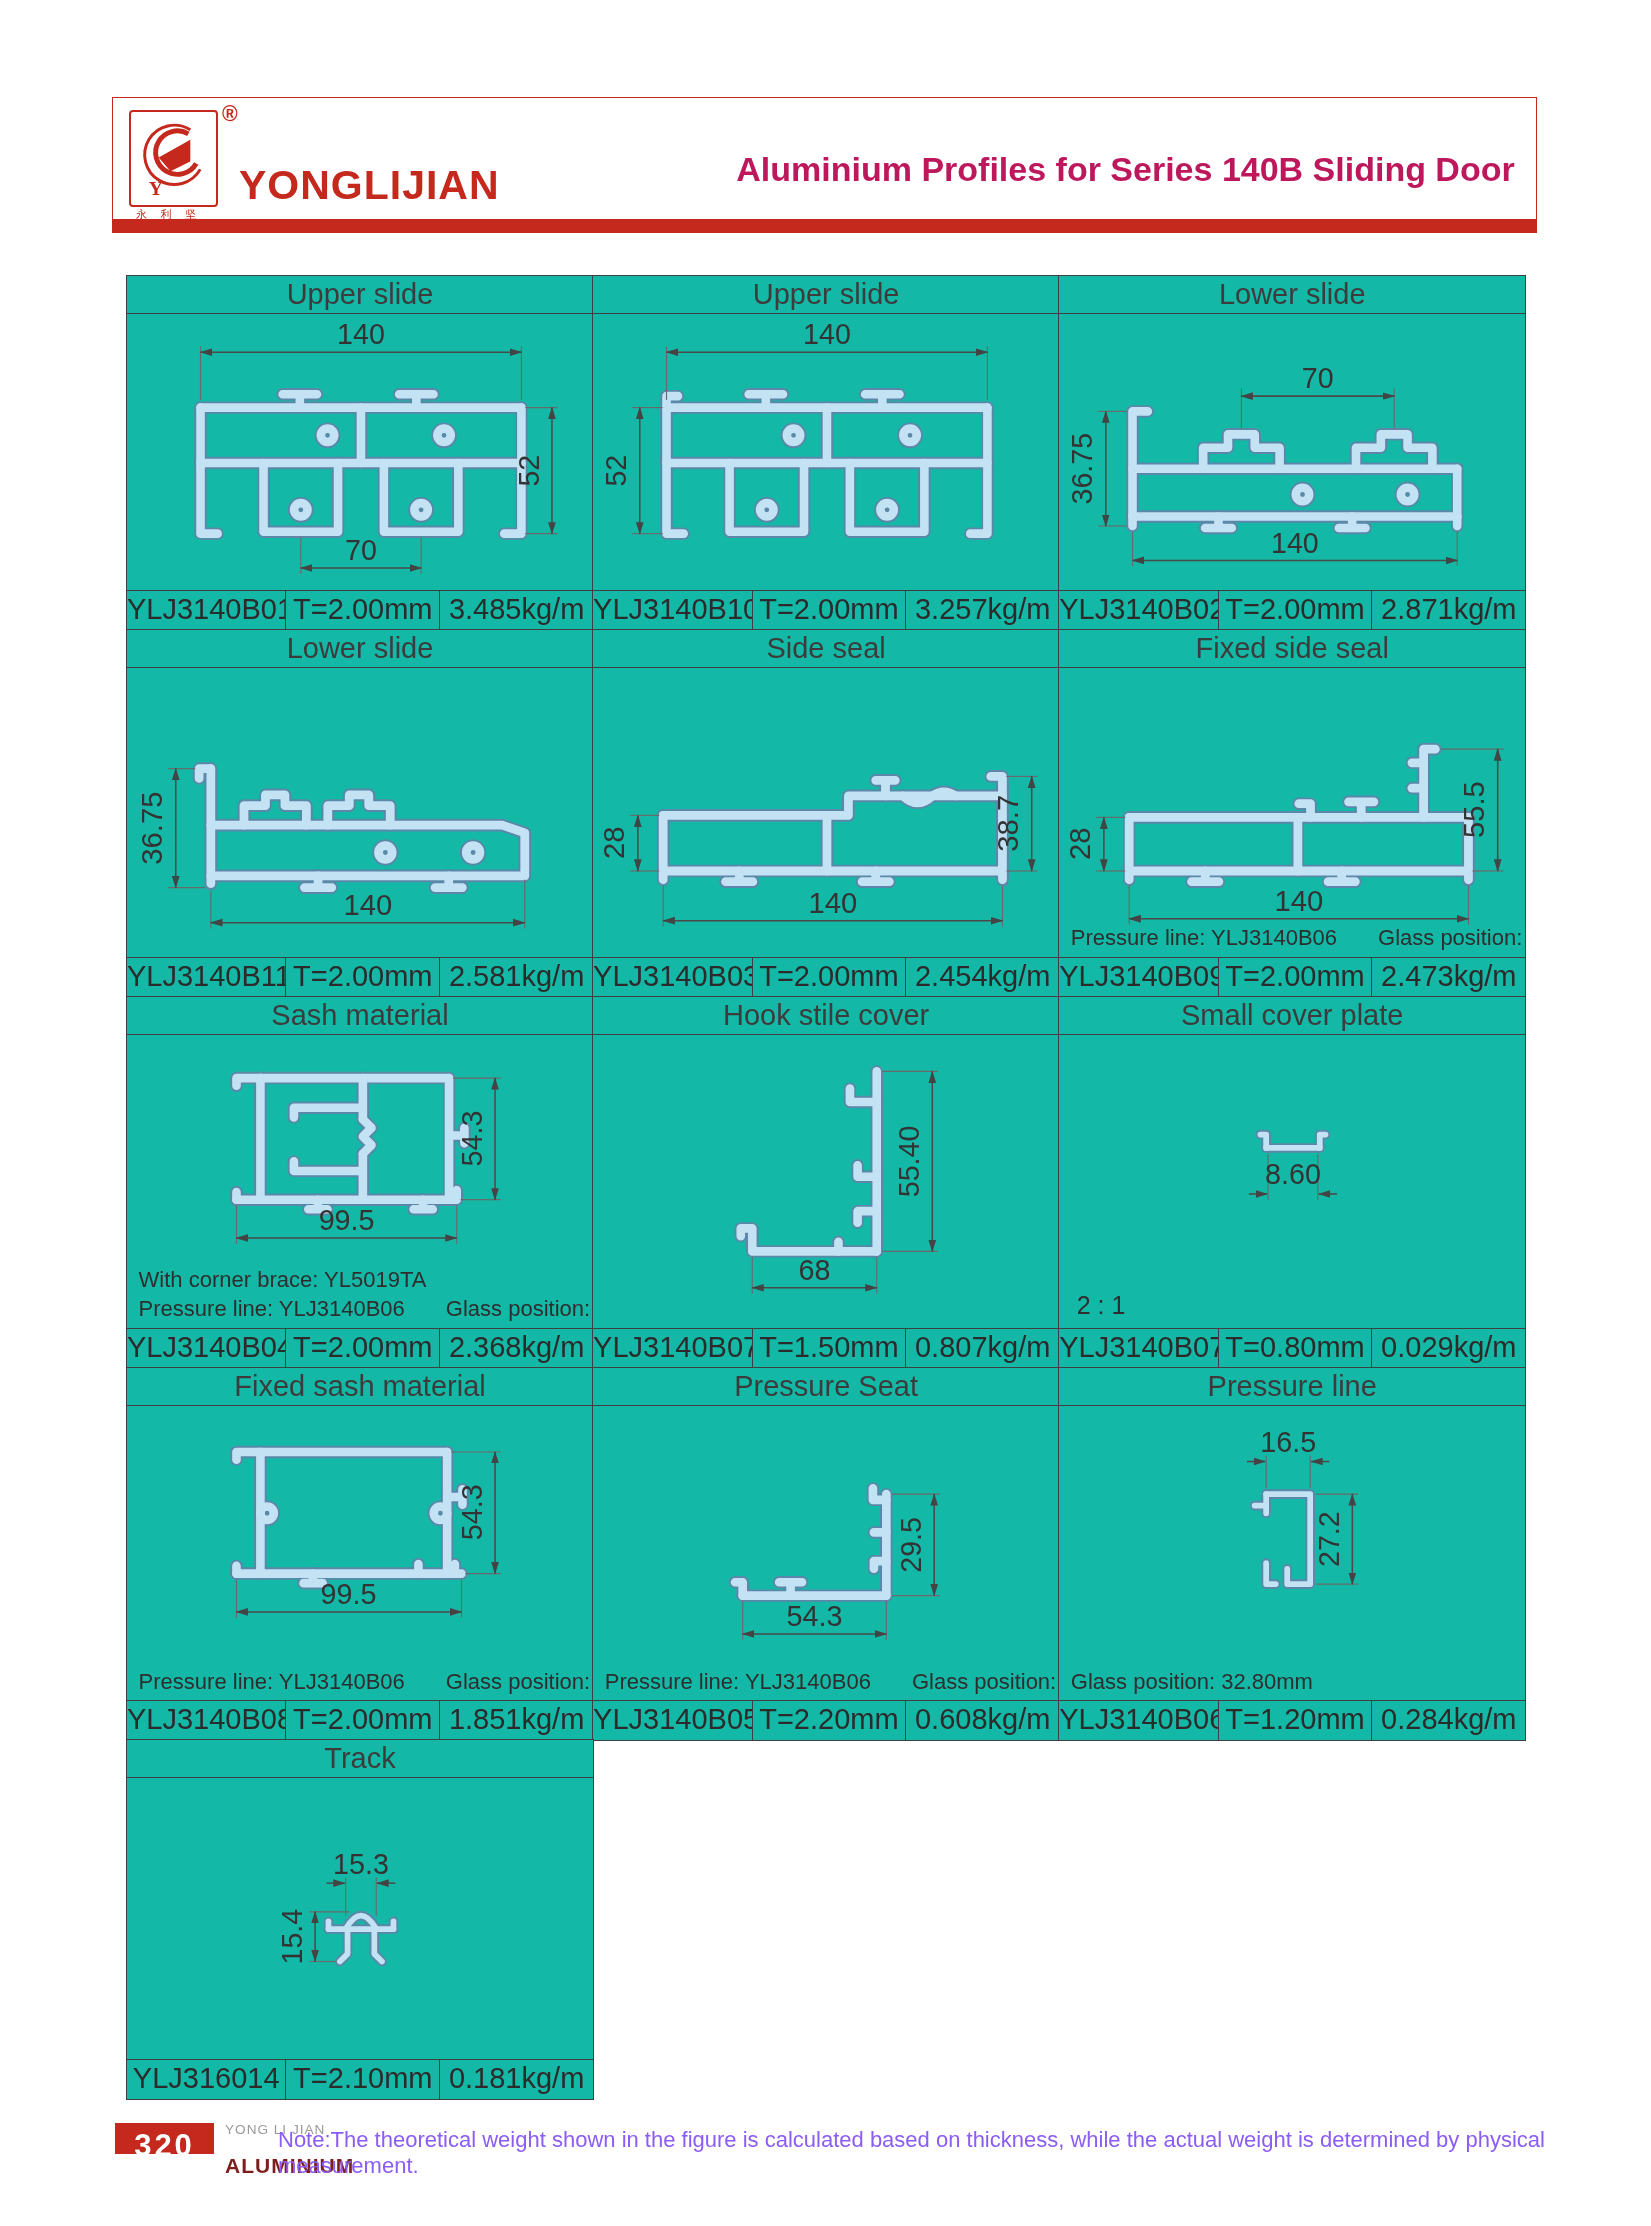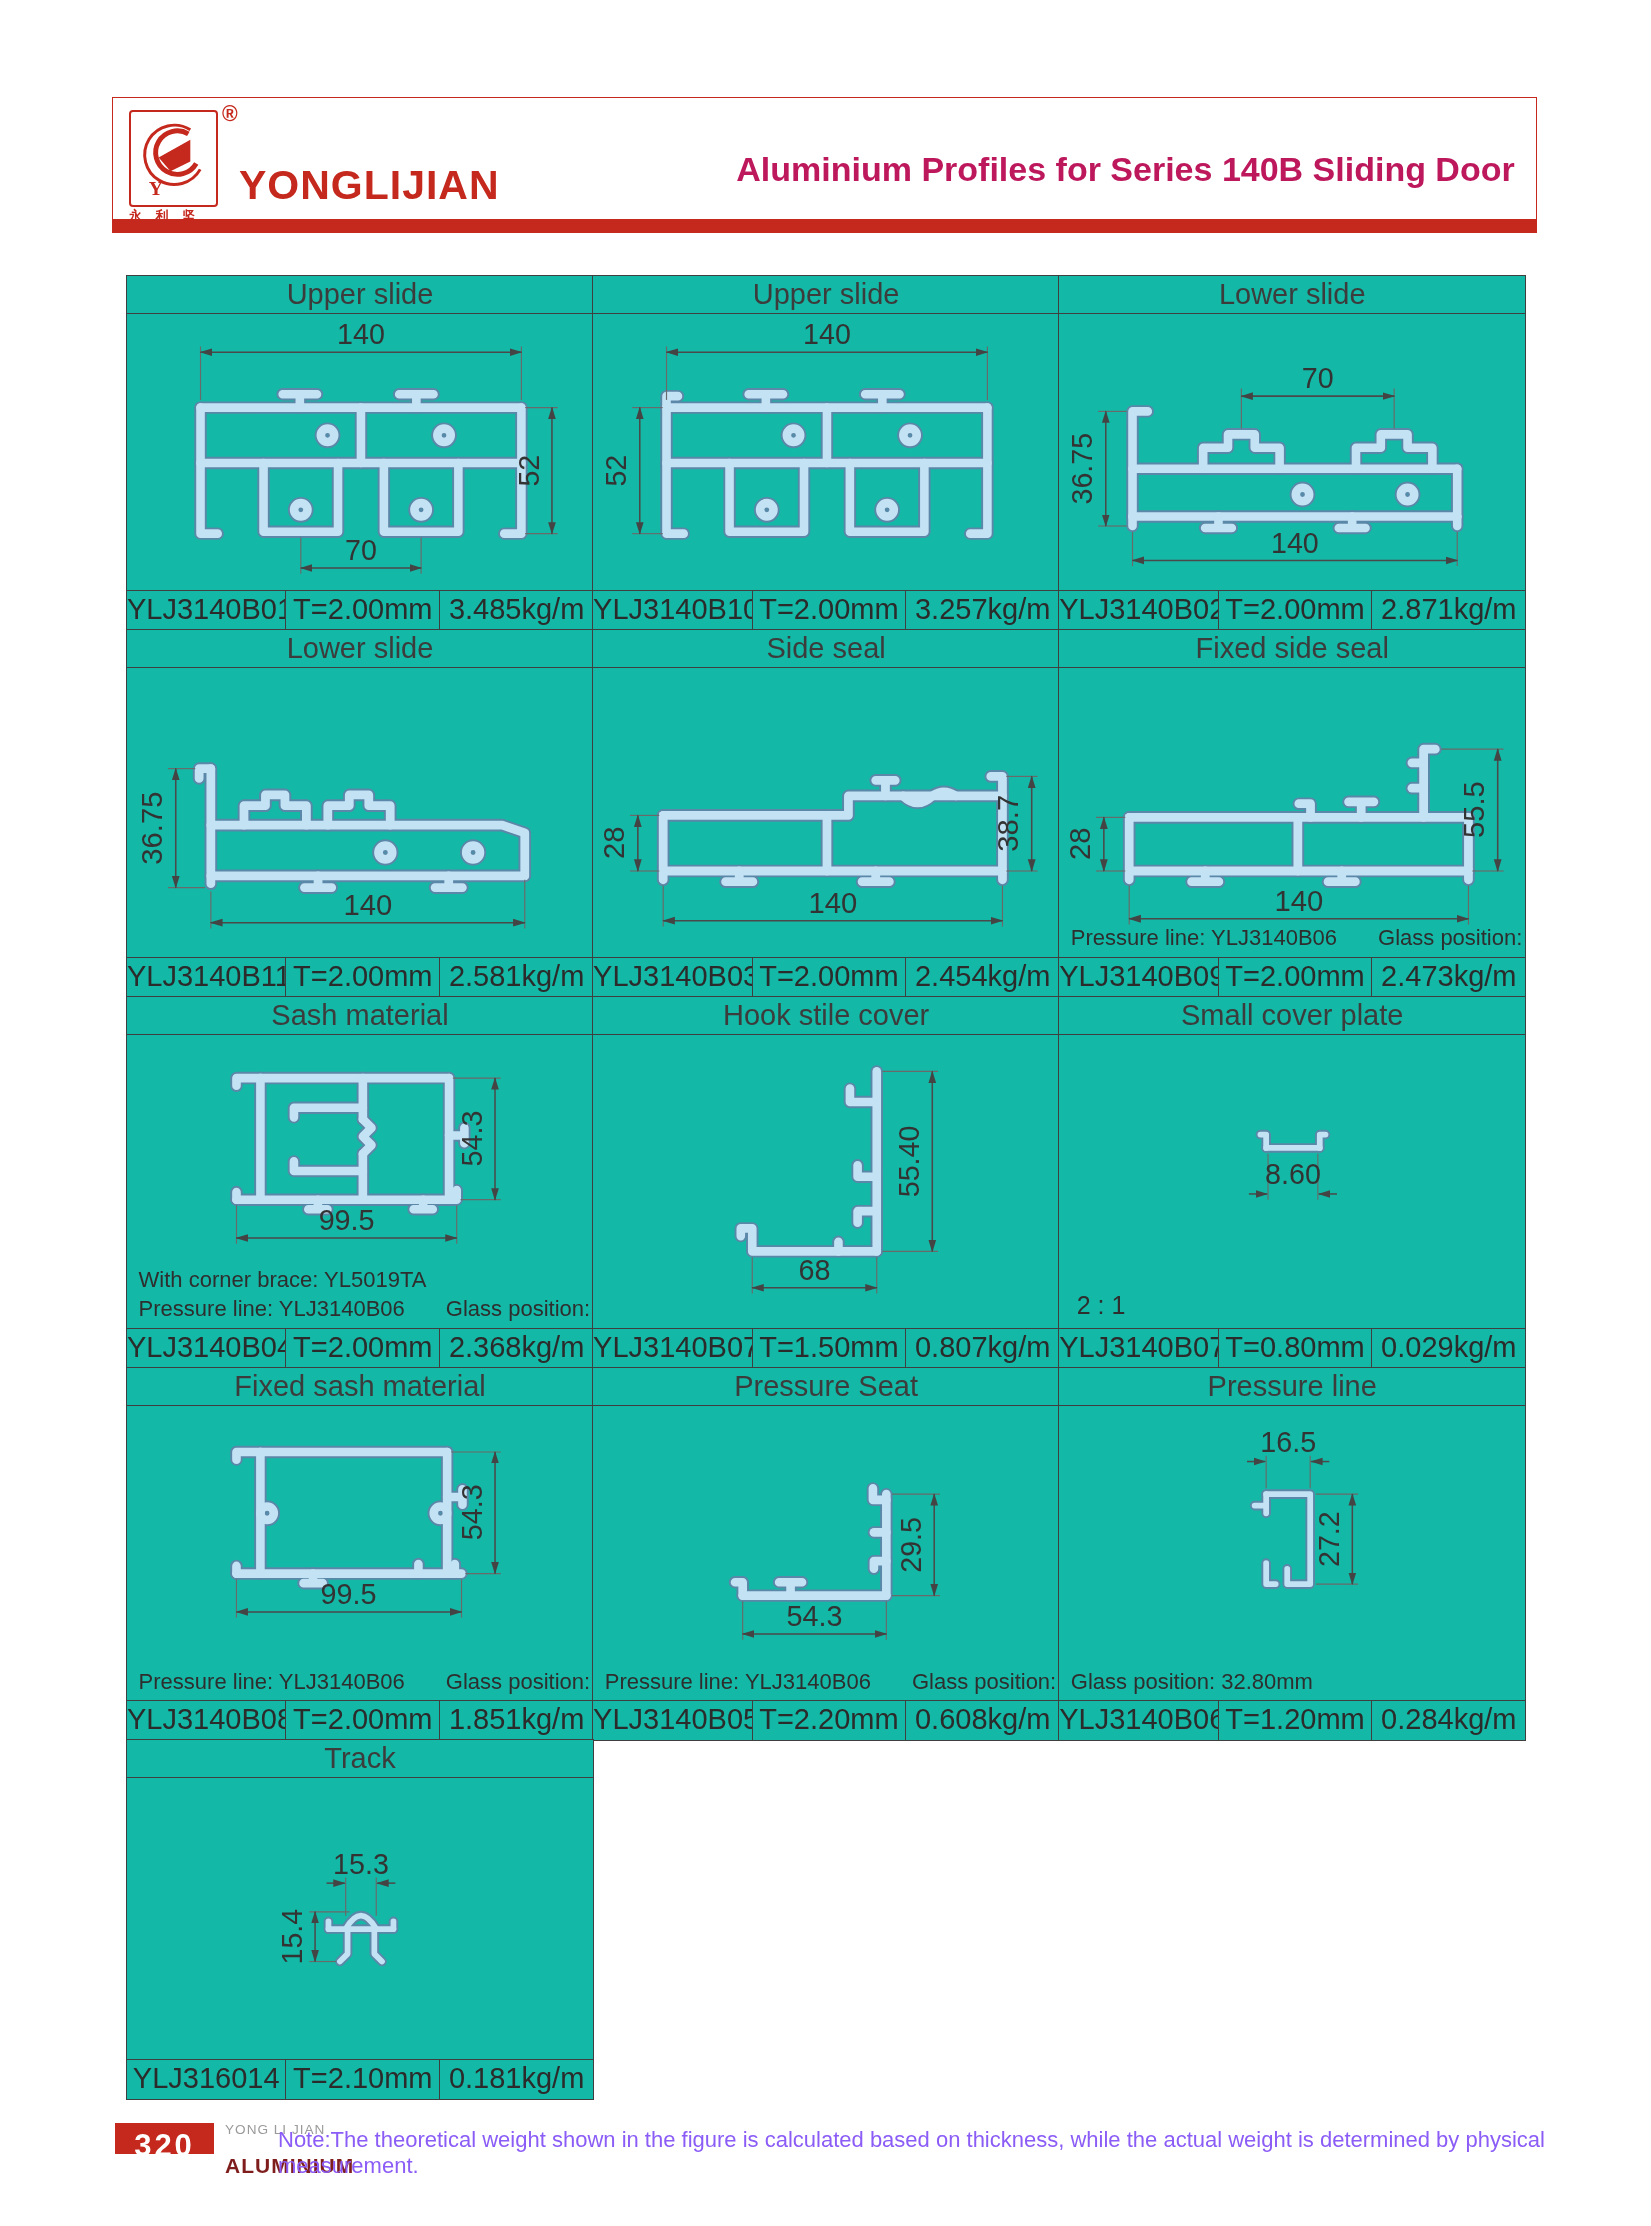--- a/index.html
+++ b/index.html
@@ -4,21 +4,21 @@
 <style>
   html,body{margin:0;padding:0;background:#ffffff;}
   body{width:1652px;height:2226px;position:relative;font-family:"Liberation Sans",sans-serif;color:#333;}
 
   
   .hdr{position:absolute;left:112px;top:97px;width:1425px;height:136px;border:1.9px solid #c5281c;box-sizing:border-box;background:#fff;}
   .hdr-bar{position:absolute;left:0;bottom:0;width:100%;height:12.6px;background:#c5281c;}
   .logo{position:absolute;left:15.5px;top:11.6px;width:89px;height:97px;border:2.9px solid #c5281c;border-radius:3.9px;box-sizing:border-box;}
   .logo svg{width:100%;height:100%;}
   .reg{position:absolute;left:109px;top:3.9px;color:#c5281c;font-size:21.3px;font-weight:bold;}
-  .brand-cn{position:absolute;left:16px;top:109px;width:97px;color:#c5281c;font-size:13px;font-weight:bold;letter-spacing:13.6px;white-space:nowrap;}
+  .brand-cn{position:absolute;left:23px;top:109px;width:97px;color:#c5281c;font-size:11px;font-weight:normal;letter-spacing:13.6px;white-space:nowrap;}
   .brand{position:absolute;left:126px;bottom:23px;color:#c5281c;font-size:41px;font-weight:bold;letter-spacing:1px;}
   .pg-title{position:absolute;right:21.3px;bottom:43px;color:#be185d;font-size:34px;font-weight:bold;}
 
   
   .grid{position:absolute;left:126px;top:275px;width:1403px;}
   .row{display:flex;margin-top:-1.9px;}
   .row:first-child{margin-top:0;}
   .cell{width:468px;box-sizing:border-box;border:1.9px solid #3f3f3f;display:flex;flex-direction:column;background:#14b8a6;margin-left:-1.9px;}
   .cell:first-child{margin-left:0;}
   .r1 .cell{height:356px;} .r2 .cell{height:369px;} .r3 .cell{height:373px;} .r4 .cell{height:374px;} .r5 .cell{height:361px;justify-content:flex-end;}

